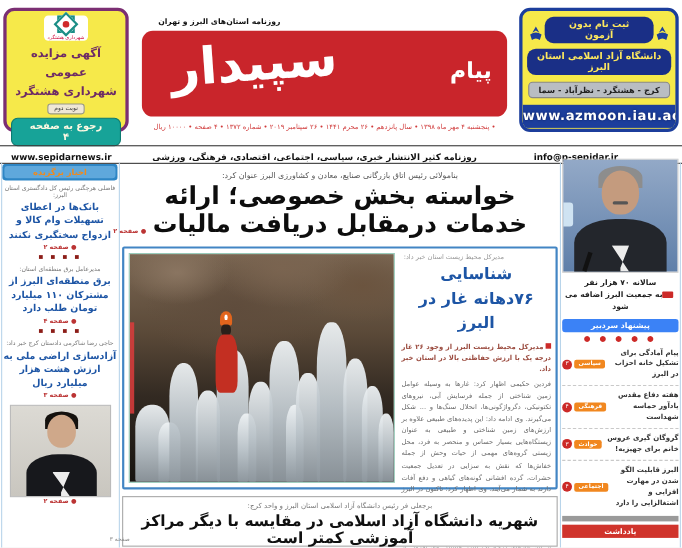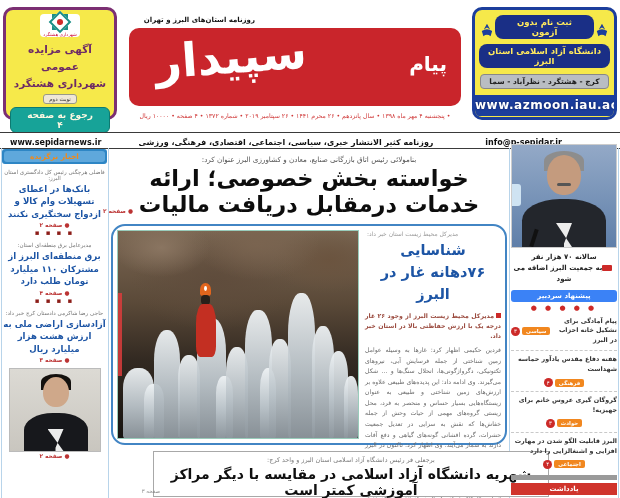--- a/index.html
+++ b/index.html
@@ -74,21 +74,21 @@
   .p-hair { position:absolute; border-radius:50% 50% 0 0; }
   .p-suit { position:absolute; bottom:0; border-radius:45% 45% 0 0; }
   .p-shirt { position:absolute; bottom:0; clip-path:polygon(0 0,100% 0,50% 85%,50% 100%,0 100%,100% 100%); background:#ececec; }
 
   
   .center-col { position:absolute; left:111px; top:152px; width:396px; height:346px; }
   .lead-kicker { position:absolute; top:3px; width:100%; text-align:center; font-size:7.2px; color:#555; }
   .lead-headline { position:absolute; top:13px; width:100%; text-align:center; font-size:22.5px; font-weight:bold; color:#0d0d0d; letter-spacing:-0.5px; }
   .lead-pageref { position:absolute; top:56px; right:374px; font-size:5.8px; color:#b33; font-weight:bold; white-space:nowrap; }
 
-  .cave-box { position:absolute; top:72px; left:0; width:396px; height:221px; border:2px solid #4285c4; border-radius:14px; background:#fff; padding:4px; display:flex; gap:6px; }
+  .cave-box { position:absolute; top:72px; left:0; width:396px; height:221px; border:2px solid #4285c4; border-radius:2px; background:#fff; padding:4px; display:flex; gap:6px; }
   .cave-text { width:136px; flex:none; }
   .cave-kicker { font-size:6px; color:#999; text-align:left; padding-left:2px; }
   .cave-headline { margin-top:3px; text-align:center; color:#1d55a5; font-weight:bold; font-size:14.5px; line-height:1.5; }
   .cave-lead { margin-top:6px; font-size:6.2px; font-weight:bold; color:#9b4b3f; line-height:1.6; text-align:justify; }
   .lead-icon { display:inline-block; width:5px; height:5px; background:#cc2a28; margin-left:2px; }
   .cave-body { margin-top:4px; font-size:6.15px; color:#6a6a6a; line-height:1.72; text-align:justify; }
   .cave-photo { flex:1; position:relative; overflow:hidden; border:1px solid #9cb;
     background:
       radial-gradient(70px 42px at 18% 8%, #8a7561 0%, rgba(0,0,0,0) 70%),
       radial-gradient(90px 52px at 58% 6%, #7a6450 0%, rgba(0,0,0,0) 70%),
@@ -97,37 +97,37 @@
       linear-gradient(180deg, #7b6753 0%, #5a4938 35%, #332a22 62%, #171310 100%); }
   .stal { position:absolute; bottom:0; background:linear-gradient(180deg,#eef2f4 0%,#bac3c9 55%,#8e979e 100%);
     border-radius:45% 45% 6% 6% / 28% 28% 4% 4%; opacity:.95; }
   .caver { position:absolute; left:31%; top:25%; width:11%; height:36%; }
   .caver .helmet { position:absolute; left:30%; top:0; width:40%; height:18%; background:#e2651d; border-radius:50% 50% 20% 20%; }
   .caver .lamp { position:absolute; left:44%; top:4%; width:12%; height:7%; background:#fff; border-radius:50%; }
   .caver .face { position:absolute; left:34%; top:16%; width:32%; height:14%; background:#2a201a; border-radius:40%; }
   .caver .jacket { position:absolute; left:12%; top:28%; width:76%; height:72%; background:#c32f22; border-radius:35% 35% 20% 20%; }
   .photo-credit-strip { position:absolute; left:0; top:30%; width:4px; height:40%; background:rgba(220,60,60,.85); }
 
-  .gray-box2 { position:absolute; top:299px; left:0; width:396px; height:46px; border:1.5px solid #a8a8a8; background:#fff; text-align:center;margin-left:42px; }
+  .gray-box2 { position:absolute; top:299px; left:0; width:396px; height:46px; border:1.5px solid #a8a8a8; background:#fff; text-align:center; }
   .gb-kicker { margin-top:4px; font-size:6.4px; color:#777; }
   .gb-headline { margin-top:2px; font-size:14px; font-weight:bold; color:#101010; }
   .gb-pageref { position:absolute; right:388px; bottom:2px; font-size:5.4px; color:#888; white-space:nowrap; }
 
   
   .right-col { position:absolute; left:511px; top:144px; width:106px; height:354px; overflow:hidden; }
   .rc-photo { position:relative; width:100%; height:104px; overflow:hidden; border:1px solid #ccc;
     background:linear-gradient(180deg,#93a9c7 0%,#5f7fa9 100%); }
   .rc-photo-tag { position:absolute; left:0; top:38%; width:9px; height:22px; background:#cfe3f2; border-radius:0 3px 3px 0; }
   .rc-caption { margin-top:4px; text-align:center; font-size:7px; font-weight:bold; color:#222; line-height:1.55; }
   .caption-badge { display:inline-block; width:10px; height:6px; background:#cc2a28; border-radius:1px; vertical-align:middle; margin-right:2px; }
   .rc-editor-bar { margin-top:5px; background:#3b82f6; color:#fff; font-weight:bold; font-size:7px; text-align:center; border-radius:3px; padding:2px 0; }
   .rc-dots { text-align:center; color:#cc2a28; font-size:7px; letter-spacing:3px; margin-top:2px; }
   .rc-list { margin-top:1px; }
   .rc-item { display:flex; align-items:center; gap:3px; padding:4px 0; }
-  .rc-item + .rc-item { border-top:1px dashed #c9c9c9;flex-direction:column; }
+  .rc-item + .rc-item { border-top:1px dashed #c9c9c9; }
   .rc-title { flex:1; font-size:6.4px; font-weight:bold; color:#333; line-height:1.55; text-align:right; }
   .rc-meta { display:flex; align-items:center; gap:2px; flex:none; }
   .rc-tag { background:#f1871f; color:#fff; font-size:5.4px; font-weight:bold; border-radius:2px; padding:1px 4px; }
   .rc-page { width:9px; height:9px; background:#cc2a28; color:#fff; border-radius:50%; font-size:5.4px; display:flex; align-items:center; justify-content:center; }
   .rc-graybar { height:5px; background:#9a9a9a; margin-top:2px; }
   .rc-redbar { margin-top:3px; background:#d0342c; color:#fff; font-weight:bold; font-size:7px; text-align:center; padding:2px 0; }
   .rc-author { text-align:center; margin-top:3px; }
 </style>
 </head>
 <body>

